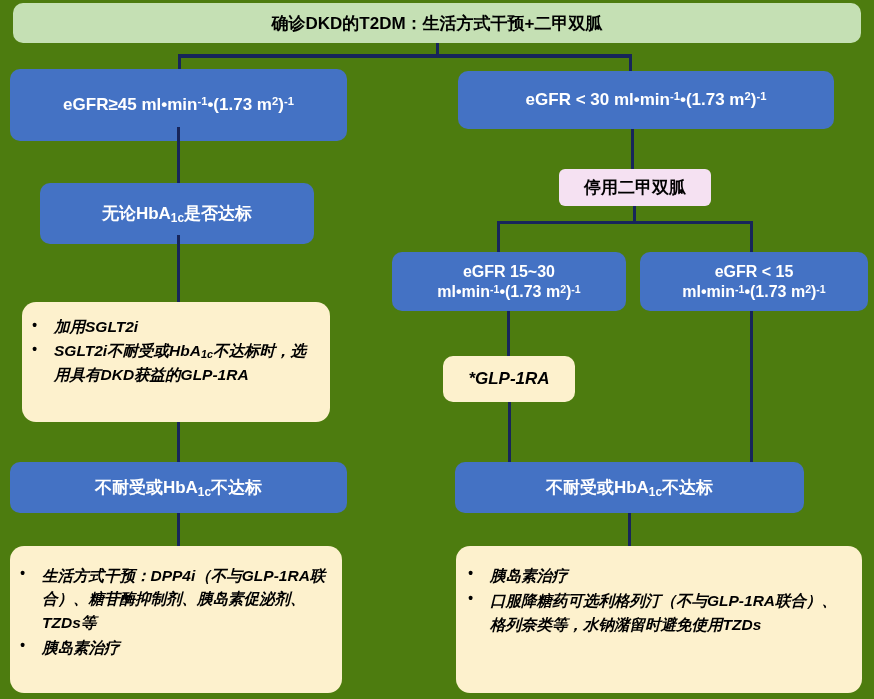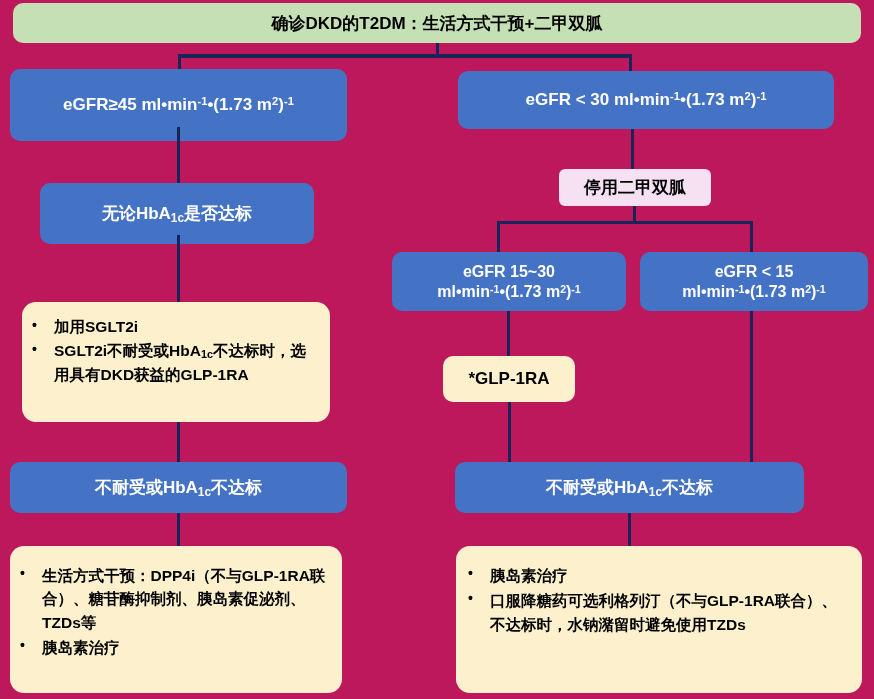--- a/index.html
+++ b/index.html
@@ -1,26 +1,26 @@
 <!DOCTYPE html>
 <html><head>
 <meta charset="utf-8">
 <style>
   html,body{margin:0;padding:0;background:#000;}
   body{
     width:874px;height:699px;position:relative;overflow:hidden;
     font-family:"Liberation Sans","DejaVu Sans",sans-serif;
   }
-  .canvas{position:absolute;inset:0;width:874px;height:699px;background:#be185d;}
+  .canvas{position:absolute;inset:0;width:874px;height:699px;background:#4d7c0f;}
   .node{position:absolute;box-sizing:border-box;display:flex;align-items:center;justify-content:center;text-align:center;font-weight:bold;}
   .node.bullets{display:block;text-align:left;}
 
   .green{background:#C5E0B4;color:#000;border-radius:10px;}
   .blue{background:#4472C4;color:#FFFFFF;border-radius:10px;}
-  .yellow{background:#FDF1CD;color:#000;border-radius:14px;}
+  .yellow{background:#FDF1CD;color:#000;border-radius:14px;font-style:italic;}
   .pink{background:#F5E1F2;color:#000;border-radius:6px;}
 
   .line{position:absolute;background:#17255A;}
 
   sub{font-size:.70em;vertical-align:-0.22em;font-weight:bold;}
   sup{font-size:.66em;vertical-align:0.42em;font-weight:bold;}
 
   ul.bl{margin:0;padding:0;list-style:none;}
   ul.bl li{position:relative;padding-left:26px;margin:0 0 2px 0;}
   ul.bl li:before{content:"•";position:absolute;left:4px;top:-1px;font-size:14px;}
@@ -105,17 +105,17 @@
   <div class="node yellow bullets" style="left:10px;top:546px;width:332px;height:147px;font-size:15.5px;line-height:1.5;padding:18px 10px 10px 6px;">
     <ul class="bl">
       <li>生活方式干预：DPP4i（不与GLP-1RA联合）、糖苷酶抑制剂、胰岛素促泌剂、TZDs等</li>
       <li>胰岛素治疗</li>
     </ul>
   </div>
 
   <div class="node yellow bullets" style="left:456px;top:546px;width:406px;height:147px;font-size:15.5px;line-height:1.5;padding:18px 14px 10px 8px;">
     <ul class="bl">
       <li>胰岛素治疗</li>
-      <li>口服降糖药可选利格列汀（不与GLP-1RA联合）、不达标时，水钠潴留时避免使用TZDs</li>
+      <li>口服降糖药可选利格列汀（不与GLP-1RA联合）、格列奈类等，水钠潴留时避免使用TZDs</li>
     </ul>
   </div>
 
 </div>
 
 </body></html>

